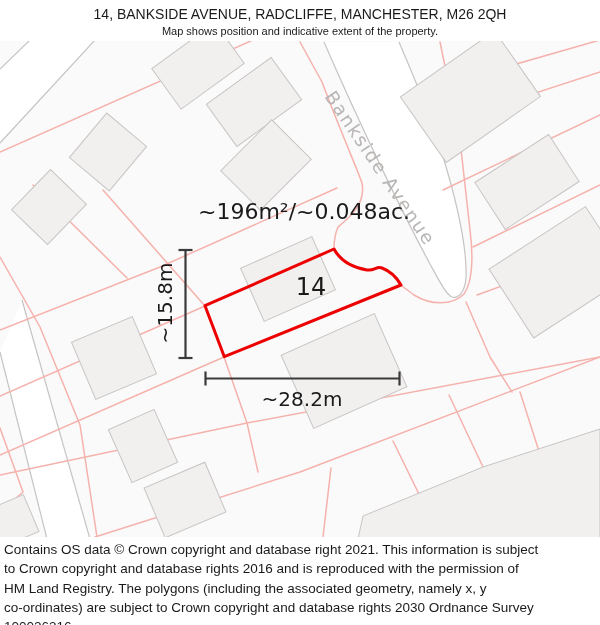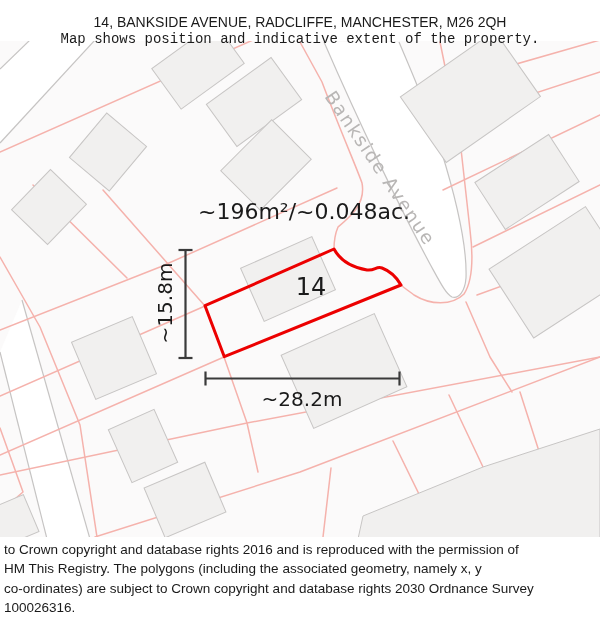--- a/index.html
+++ b/index.html
@@ -1,21 +1,21 @@
 <!DOCTYPE html>
 <html style="--plot-outline: #ec0000; --parcel-line: #f5b2ac; --building-fill: #f1f0ef; --building-stroke: #c7c5c4; --road-edge: #c6c4c3; --road-label: #b8b6b5; --dimension-line: #3a3a3a; --text: #1a1a1a;"><head>
 <meta charset="utf-8">
 <style>
   html,body{margin:0;padding:0;background:#ffffff;}
   body{width:600px;height:625px;position:relative;overflow:hidden;
        font-family:"Liberation Sans",sans-serif;color:var(--text,#1a1a1a);}
 
-  .header{position:absolute;top:8px;left:0;width:600px;text-align:center;z-index:3;}
+  .header{position:absolute;top:0;left:0;width:600px;text-align:center;z-index:3;}
   .header .t1{padding-top:6px;font-size:14px;line-height:17px;}
-  .header .t2{font-size:14px;line-height:16px;font-family:Liberation Mono, monospace;}
+  .header .t2{font-size:11px;line-height:16px;}
 
   .mapsvg{position:absolute;top:0;left:0;z-index:1;}
 
   .pink{fill:none;stroke:var(--parcel-line,#f5b2ac);stroke-width:1.5;stroke-linejoin:round;stroke-linecap:round;}
   .bld{fill:var(--building-fill,#f1f0ef);stroke:var(--building-stroke,#c7c5c4);stroke-width:1;}
   .roadfill{fill:#ffffff;stroke:none;}
   .roadedge{fill:none;stroke:var(--road-edge,#c6c4c3);stroke-width:1.2;}
   .plot{fill:none;stroke:var(--plot-outline,#ec0000);stroke-width:3;stroke-linejoin:round;}
   .dim{fill:none;stroke:var(--dimension-line,#3a3a3a);stroke-width:2.2;}
   .maptext{font-family:"DejaVu Sans",sans-serif;fill:var(--text,#1a1a1a);}
@@ -121,17 +121,18 @@
     </g>
 
     <text class="maptext arealabel" x="304" y="219" text-anchor="middle">~196m²/~0.048ac.</text>
     <text class="maptext plotnum" x="311" y="295" text-anchor="middle">14</text>
     <text class="maptext dimlabel" x="302" y="406" text-anchor="middle">~28.2m</text>
     <text class="maptext dimlabel" x="166" y="303" text-anchor="middle" dominant-baseline="middle" transform="rotate(-90 166 303)">~15.8m</text>
   </g>
 </svg>
 
 <div class="footer">
+  <div>Contains OS data © Crown copyright and database right 2021. This information is subject</div>
   <div>to Crown copyright and database rights 2016 and is reproduced with the permission of</div>
-  <div>HM This Registry. The polygons (including the associated geometry, namely x, y</div>
+  <div>HM Land Registry. The polygons (including the associated geometry, namely x, y</div>
   <div>co-ordinates) are subject to Crown copyright and database rights 2030 Ordnance Survey</div>
   <div>100026316.</div>
 </div>
 
 </body></html>

